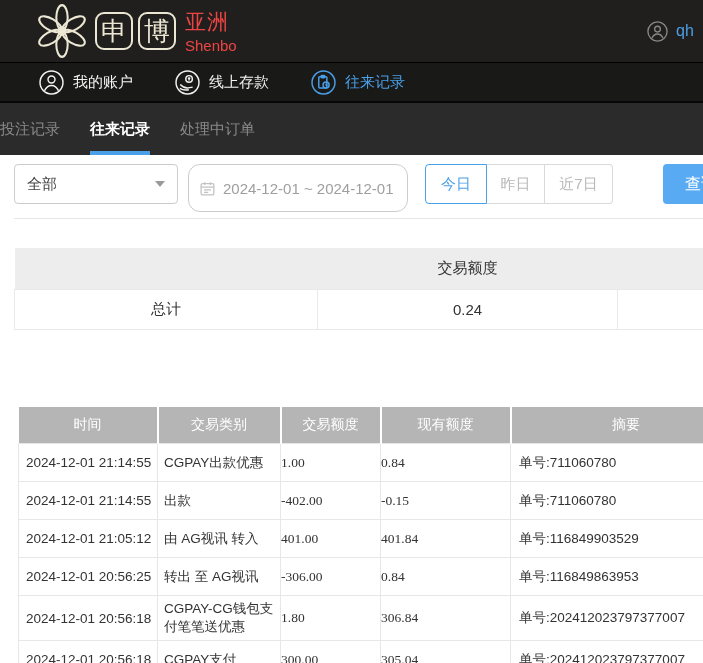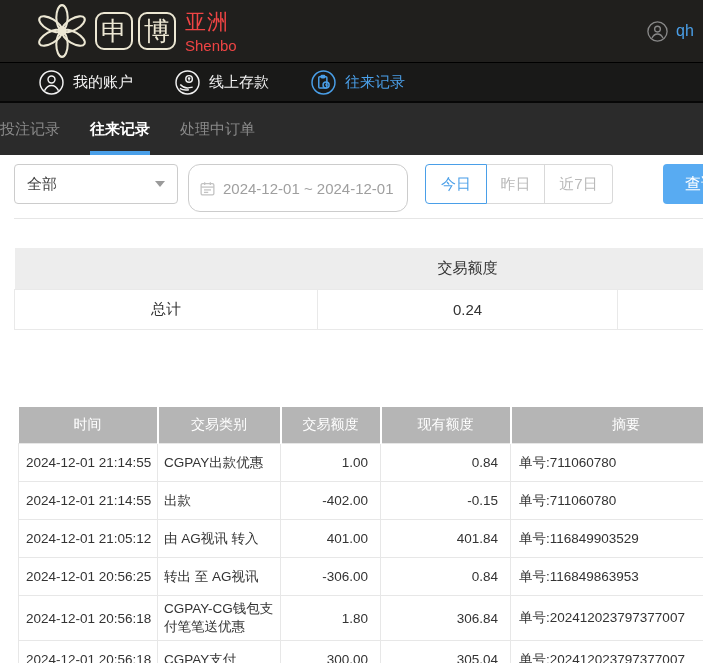--- a/index.html
+++ b/index.html
@@ -79,21 +79,21 @@
   .records-wrap { margin:77px 0 0 18px; }
   .records-table { width:722px; font-size:13.5px; color:#333; }
   .records-table thead td { background:#b5b5b5; color:#fff; height:37px;
     text-align:center; font-size:14px; border-right:2px solid #fff; }
   .records-table thead td:last-child { border-right:none; }
   .records-table tbody td { background:#fff; height:38px;
     border:1px solid #e7e7e7; padding:4px 0; }
   .records-table td.c-time { padding-left:7px; }
   .records-table td.c-type { padding-left:6px; padding-right:4px; }
   .records-table td.c-amount, .records-table td.c-balance
-    { text-align:right; padding-right:12px; }
+    { padding-right:12px;font-family:Liberation Serif, serif; }
   .records-table td.c-note { padding-left:8px; }
 </style>
 </head>
 <body>
 
 <header class="top-header">
   <svg class="flower" width="58" height="58" viewBox="0 0 56 56">
     <g stroke="#ece7d3" stroke-width="2" fill="none">
       <ellipse cx="28" cy="15" rx="5.5" ry="12"></ellipse>
       <ellipse cx="28" cy="15" rx="5.5" ry="12" transform="rotate(60 28 28)"></ellipse>

